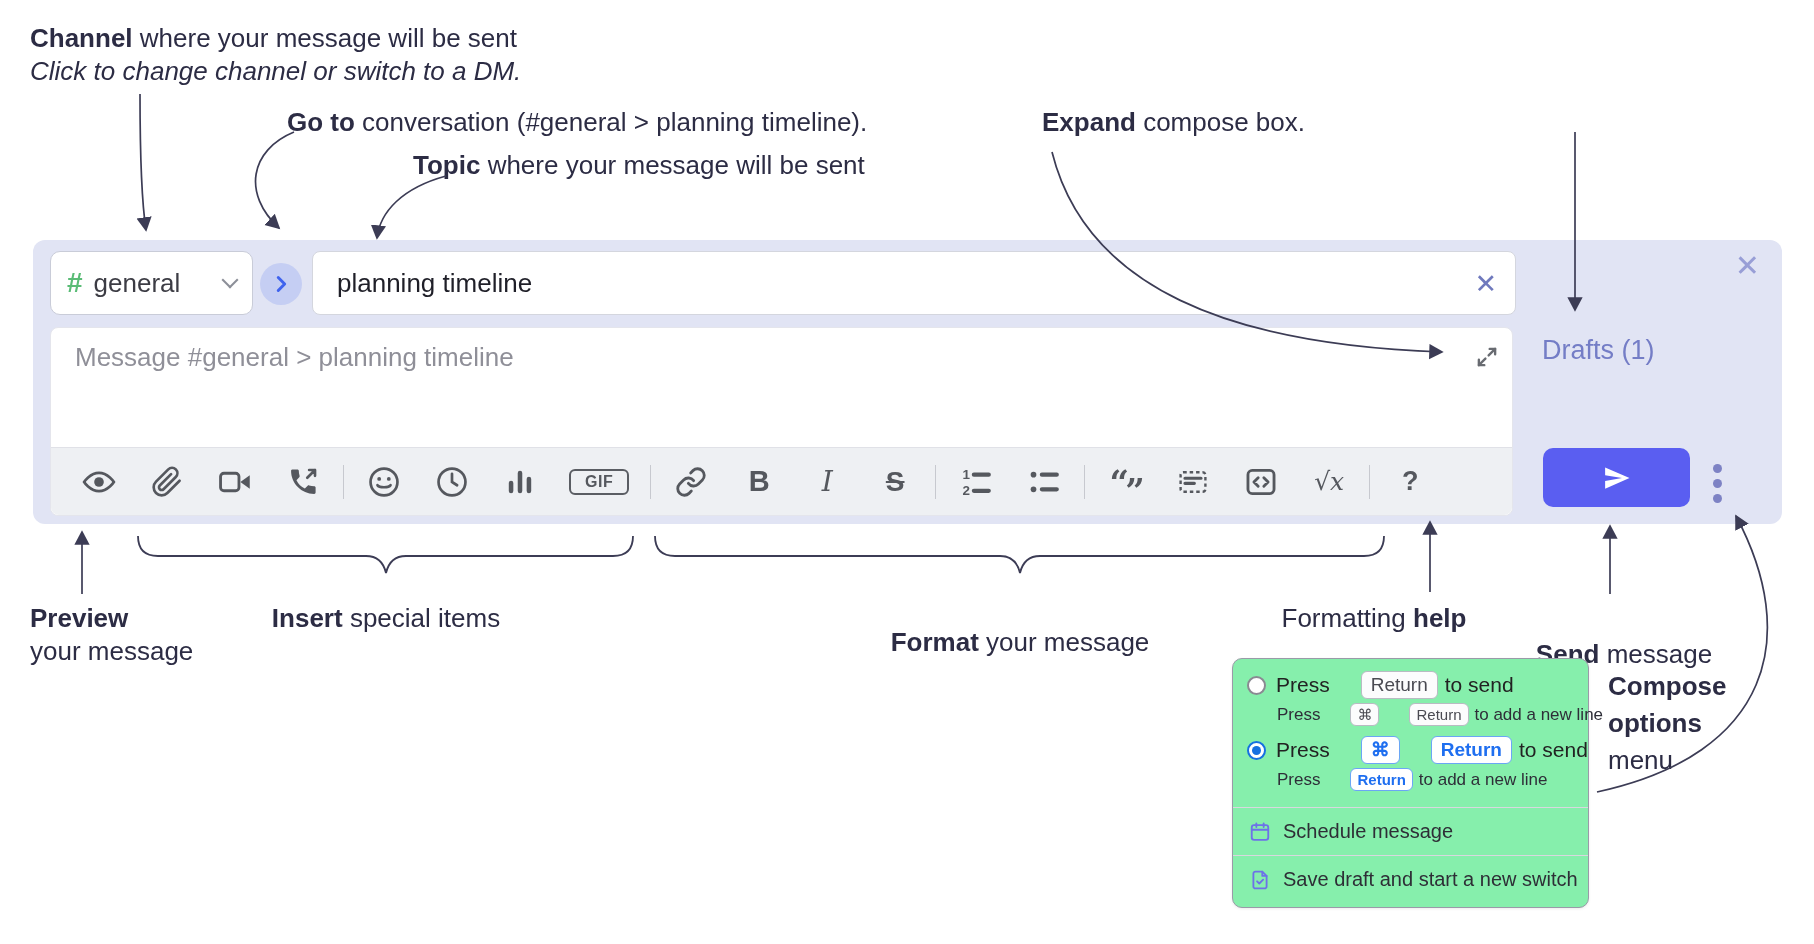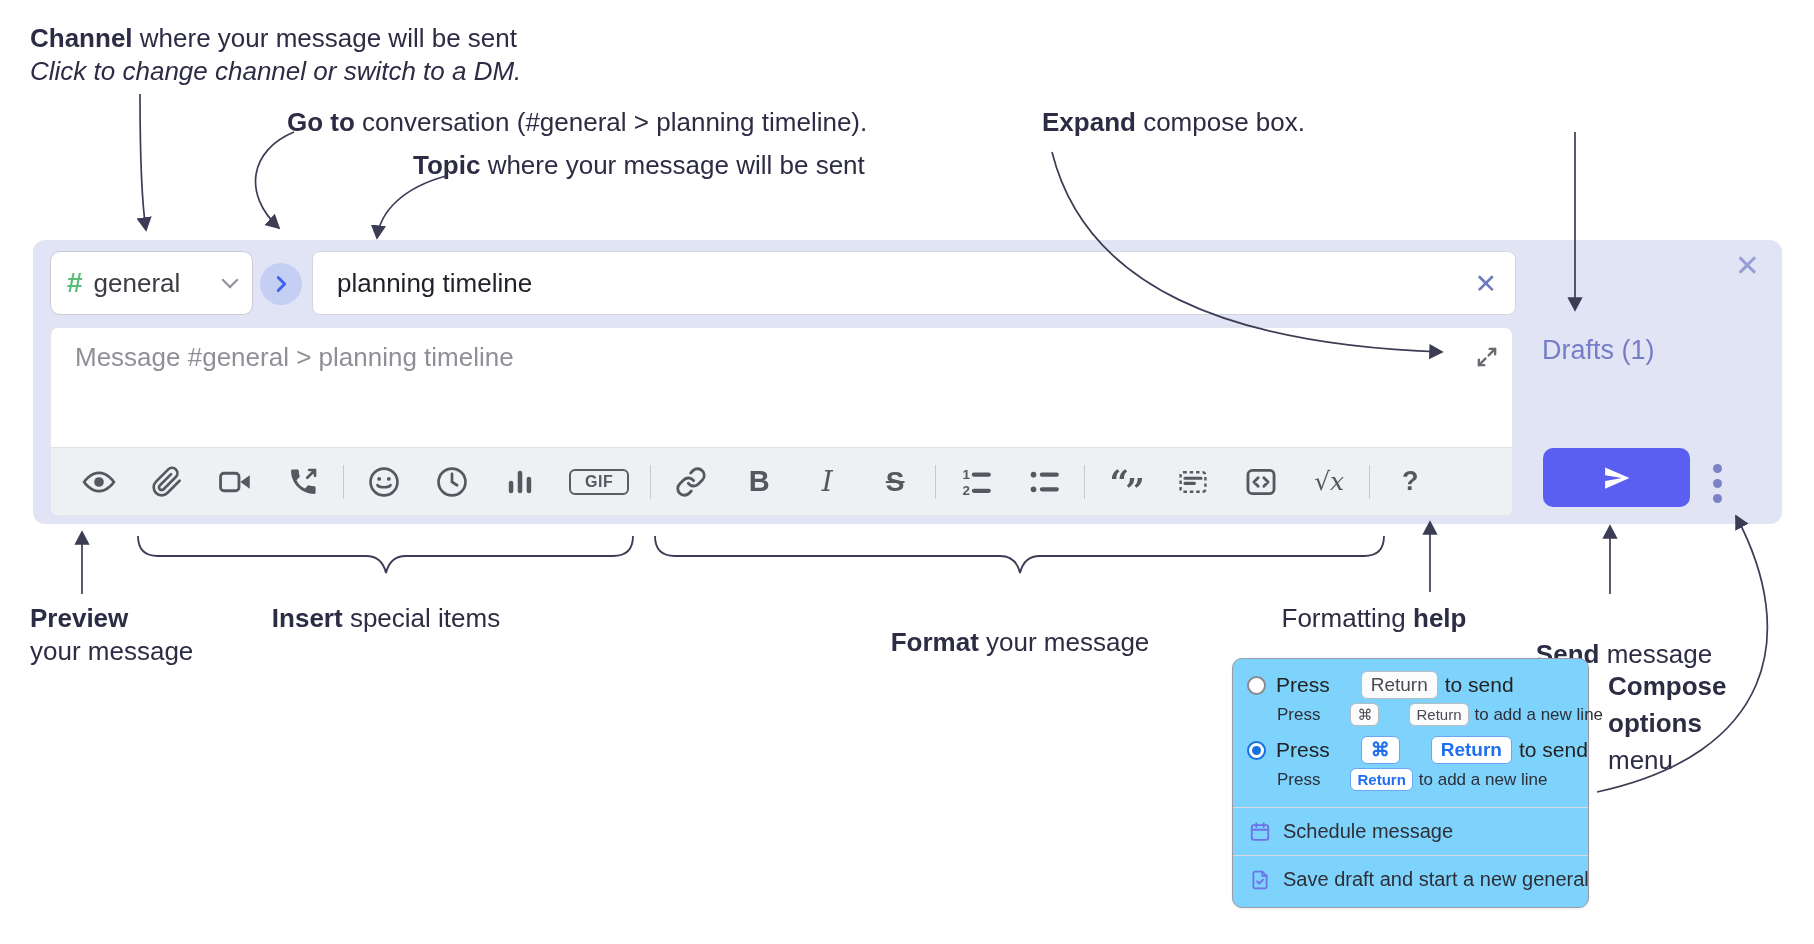--- a/index.html
+++ b/index.html
@@ -81,21 +81,21 @@
   #drafts-link { left:1509px; top:95px; font-size:27px; color:#747dc6; cursor:pointer; }
   #send-btn {
     left:1510px; top:208px; width:147px; height:59px; background:#5a5ef1; border-radius:10px;
     display:flex; align-items:center; justify-content:center; cursor:pointer; border:none;
   }
   #kebab { left:1680px; top:224px; display:flex; flex-direction:column; gap:6px; cursor:pointer; }
   #kebab span { width:9px; height:9px; border-radius:50%; background:#7d82c4; }
   
   #popup {
     left:1232px; top:658px; width:357px;
-    background:#7dd3fc; border:1.5px solid #9a9aa8; border-radius:10px;
+    background:#86efac; border:1.5px solid #9a9aa8; border-radius:10px;
     padding:12px 14px 10px 14px; box-shadow:0 1px 3px rgba(0,0,0,.08);
   }
   .opt-row { display:flex; align-items:center; gap:10px; }
   .radio { width:19px; height:19px; border-radius:50%; border:2px solid #8a8a92; flex:none; background:#fff; }
   .radio.sel { border-color:#1670e0; display:flex; align-items:center; justify-content:center; }
   .radio.sel::after { content:""; width:9px; height:9px; border-radius:50%; background:#1670e0; }
   .opt-main { font-size:21px; color:#222; display:flex; align-items:center; gap:7px; white-space:nowrap; }
   .opt-sub { font-size:17px; color:#2e2e38; padding:4px 0 10px 30px; display:flex; align-items:center; gap:6px; white-space:nowrap; }
   .key {
     display:inline-block; border:1px solid #b9bbc3; border-radius:6px; background:#fcfcfd;
@@ -349,21 +349,21 @@
     </div>
 
     <div class="pop-divider"></div>
 
     <div class="menu-item">
       <svg width="22" height="22" viewBox="0 0 24 24" fill="none" stroke="#6d72e8" stroke-width="2" stroke-linecap="round" stroke-linejoin="round">
           <path d="M14.5 2.8H7A2.2 2.2 0 0 0 4.8 5v14A2.2 2.2 0 0 0 7 21.2h10a2.2 2.2 0 0 0 2.2-2.2V7.5z"></path>
           <path d="M14.5 2.8v4.7h4.7"></path>
           <path d="M8.8 13.4l2.4 2.4 4.2-4.2"></path>
         </svg>
-      <span>Save draft and start a new general</span>
+      <span>Save draft and start a new switch</span>
     </div>
   </div>
 
   <svg id="overlay" width="1814" height="944">
     <defs>
       <marker id="ah" markerWidth="10" markerHeight="10" refX="7.5" refY="4.5" orient="auto">
         <path d="M0,0 L8.5,4.5 L0,9 z" fill="#3c3c55"></path>
       </marker>
     </defs>
     <g fill="none" stroke="#3c3c55" stroke-width="1.7">

